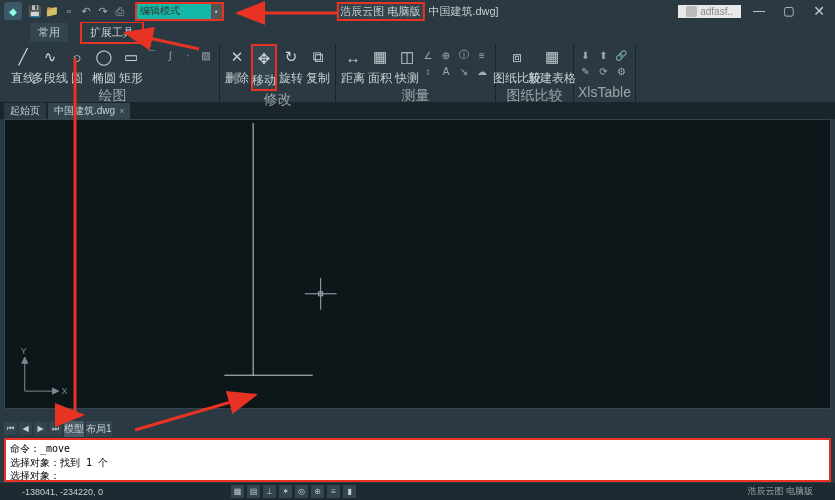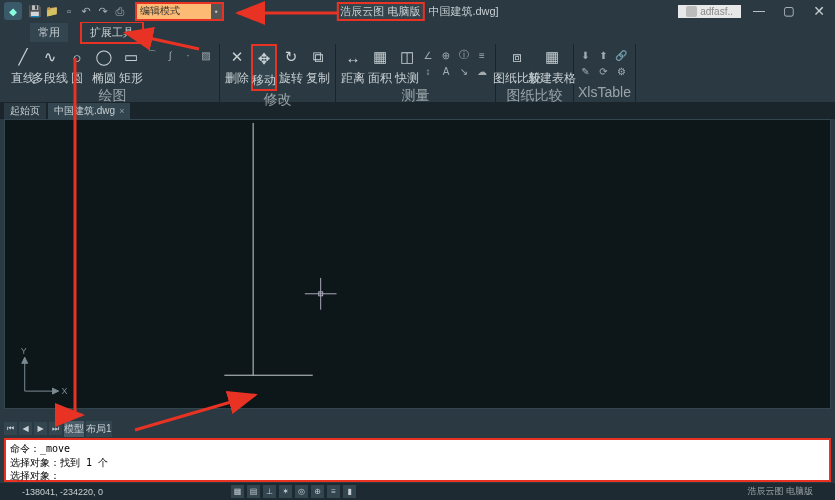--- a/index.html
+++ b/index.html
@@ -2,21 +2,21 @@
 <html><head>
 <meta charset="utf-8">
 <style>
 *{margin:0;padding:0;box-sizing:border-box;user-select:none}
 body{width:835px;height:500px;background:#2b3a42;font-family:"Microsoft YaHei",sans-serif;font-size:11px;color:#c8d0d4;overflow:hidden;position:relative}
 .titlebar{height:22px;background:#2b3a42;display:flex;align-items:center;padding:0 4px;position:relative}
 .app-logo{width:18px;height:18px;background:#3a5a6a;border-radius:3px;margin-right:6px;display:flex;align-items:center;justify-content:center;font-size:10px;color:#8fd}
 .qat{display:flex;gap:3px;align-items:center}
 .qat-ico{width:14px;height:14px;display:flex;align-items:center;justify-content:center;font-size:11px;opacity:.8}
 .search-wrap{margin-left:8px;display:flex;align-items:center;border:2px solid #e83223}
-.search-in{width:74px;height:15px;background:#fdba74;border:none;font-size:10px;padding:0 3px;color:#333}
+.search-in{width:74px;height:15px;background:#14b8a6;border:none;font-size:10px;padding:0 3px;color:#333}
 .search-cfg{width:11px;height:15px;background:#555;display:flex;align-items:center;justify-content:center;font-size:8px}
 .title-center{position:absolute;left:50%;transform:translateX(-50%);display:flex;align-items:center;gap:4px;font-size:11px}
 .title-badge{border:2px solid #e83223;padding:0 2px;background:rgba(255,255,255,.05)}
 .title-right{margin-left:auto;display:flex;align-items:center;gap:6px}
 .user-chip{background:#e8e8e8;color:#888;padding:1px 8px;font-size:10px;display:flex;align-items:center;gap:3px}
 .avatar{width:11px;height:11px;background:#bbb;border-radius:2px}
 .wbtn{width:24px;height:18px;display:flex;align-items:center;justify-content:center;font-size:12px}
 .close-x{font-size:14px}
 .tabstrip{height:20px;display:flex;align-items:center;padding-left:30px;gap:12px;background:#2b3a42}
 .rtab{padding:2px 8px;font-size:11px}

